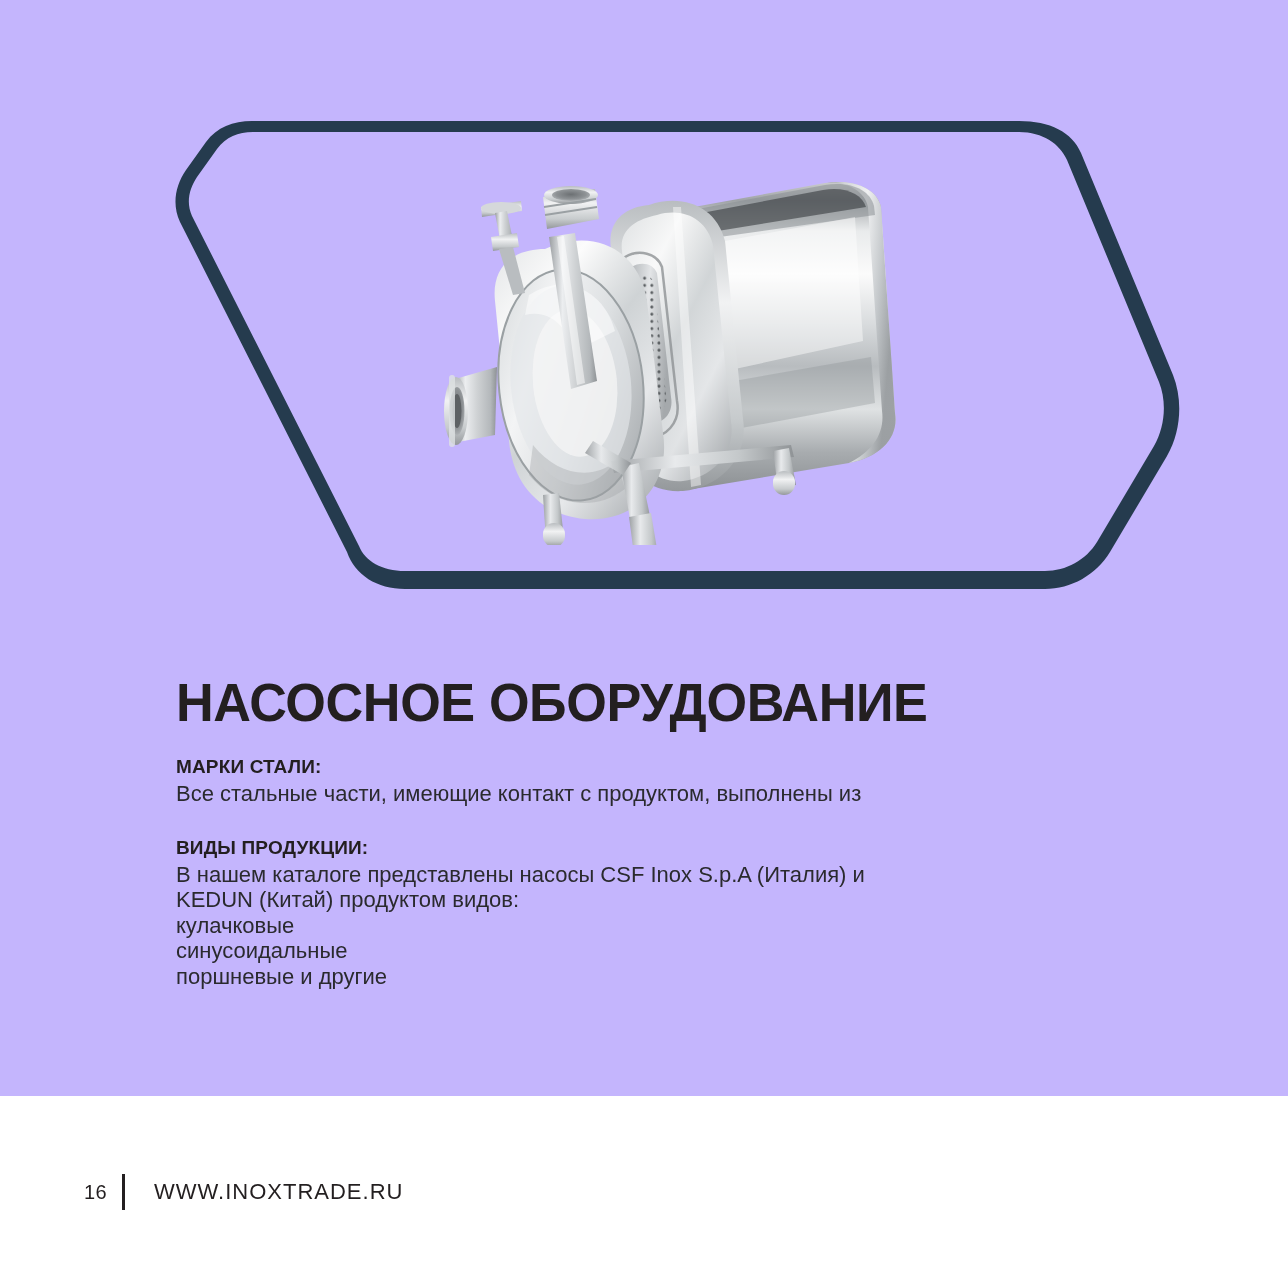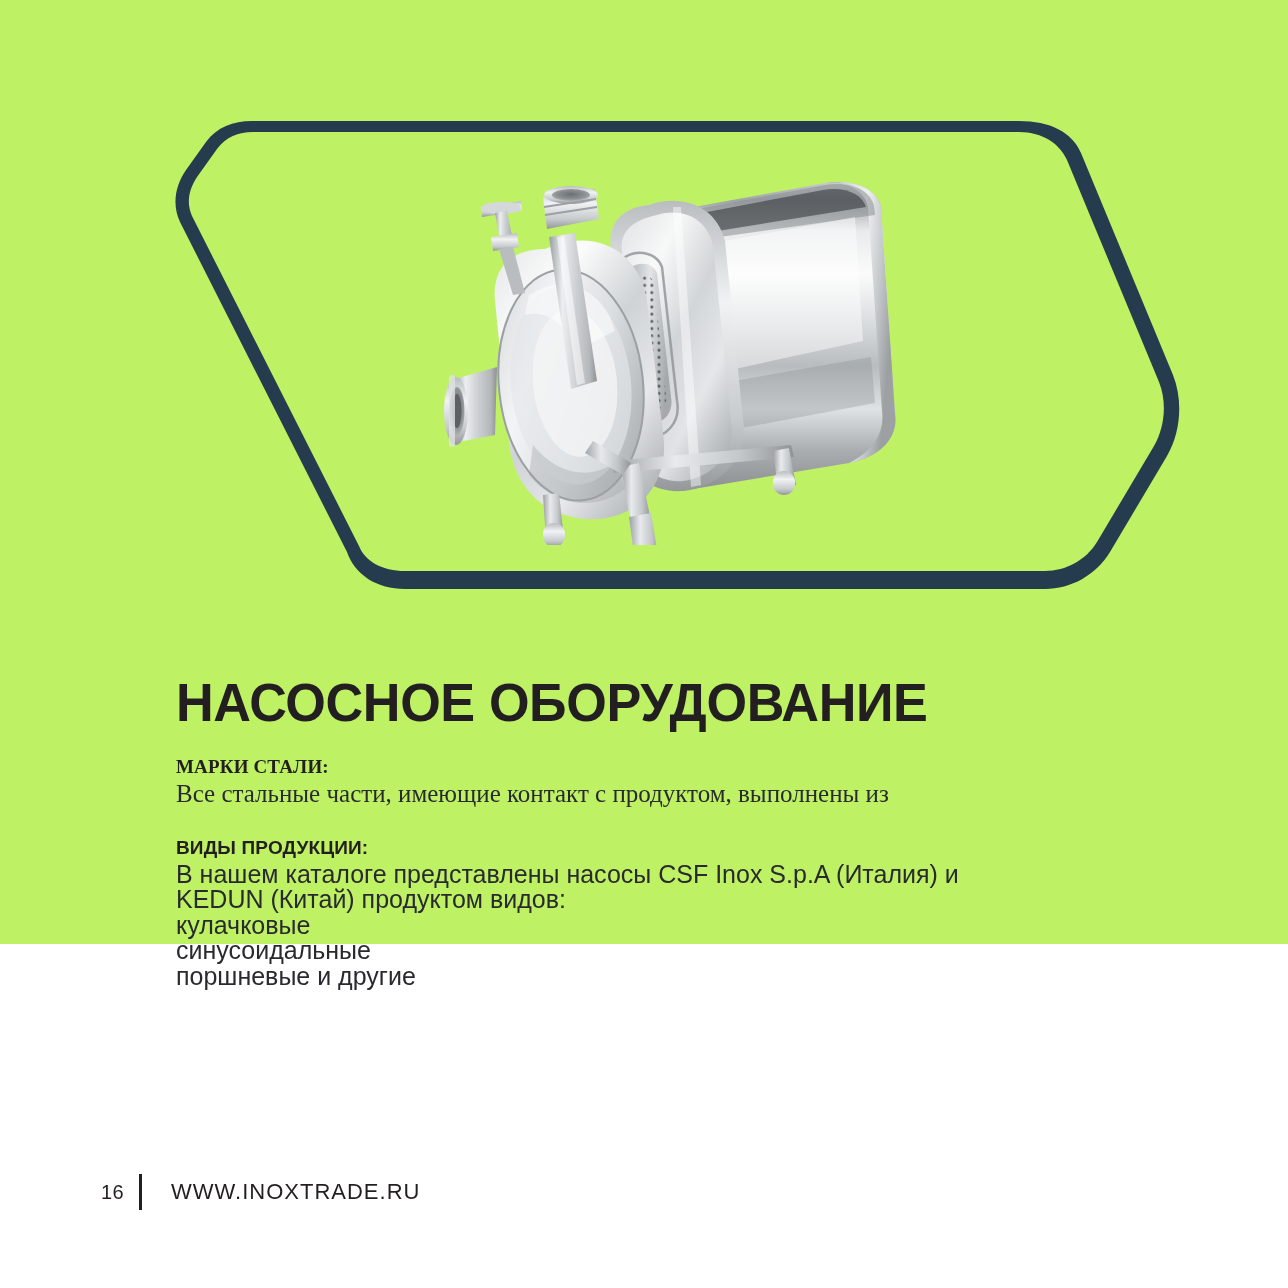--- a/index.html
+++ b/index.html
@@ -12,22 +12,22 @@
     background: #ffffff;
     font-family: "Liberation Sans", "DejaVu Sans", sans-serif;
     overflow: hidden;
     position: relative;
   }
 
   #page {
     position: absolute;
     left: 0; top: 0;
     width: 1288px;
-    height: 944px;
-    background: #bef264;
+    height: 1096px;
+    background: #c4b5fd;
   }
 
   
   #hero {
     position: absolute;
     left: 0px;
     top: 0px;
     width: 1288px;
     height: 640px;
   }
@@ -70,45 +70,45 @@
     margin: 0;
     white-space: nowrap;
     font-stretch: condensed;
     transform: scaleX(0.985);
     transform-origin: left center;
   }
 
   .section {
     margin-top: 0;
   }
-  .sec-steel { margin-top: 26px; font-family: Liberation Serif, serif; }
+  .sec-steel { margin-top: 26px; }
   .sec-products { margin-top: 30px; }
 
   .sec-heading {
     font-size: 19px;
     font-weight: bold;
     color: #231f20;
     letter-spacing: 0.15px;
     line-height: 1.30;
     margin: 0 0 1px 0;
   }
 
   .sec-body {
-    font-size: 25px;
+    font-size: 22px;
     font-weight: normal;
     color: #2a2a2e;
     line-height: 25.5px;
     margin: 0;
   }
   .sec-body .ln { display: block; white-space: nowrap; }
 
   
   #footer {
     position: absolute;
-    left: 101px;
+    left: 84px;
     top: 1172px;
     height: 40px;
     display: flex;
     align-items: center;
   }
   #page-number {
     font-size: 20px;
     color: #231f20;
     letter-spacing: 0.5px;
     line-height: 1;

